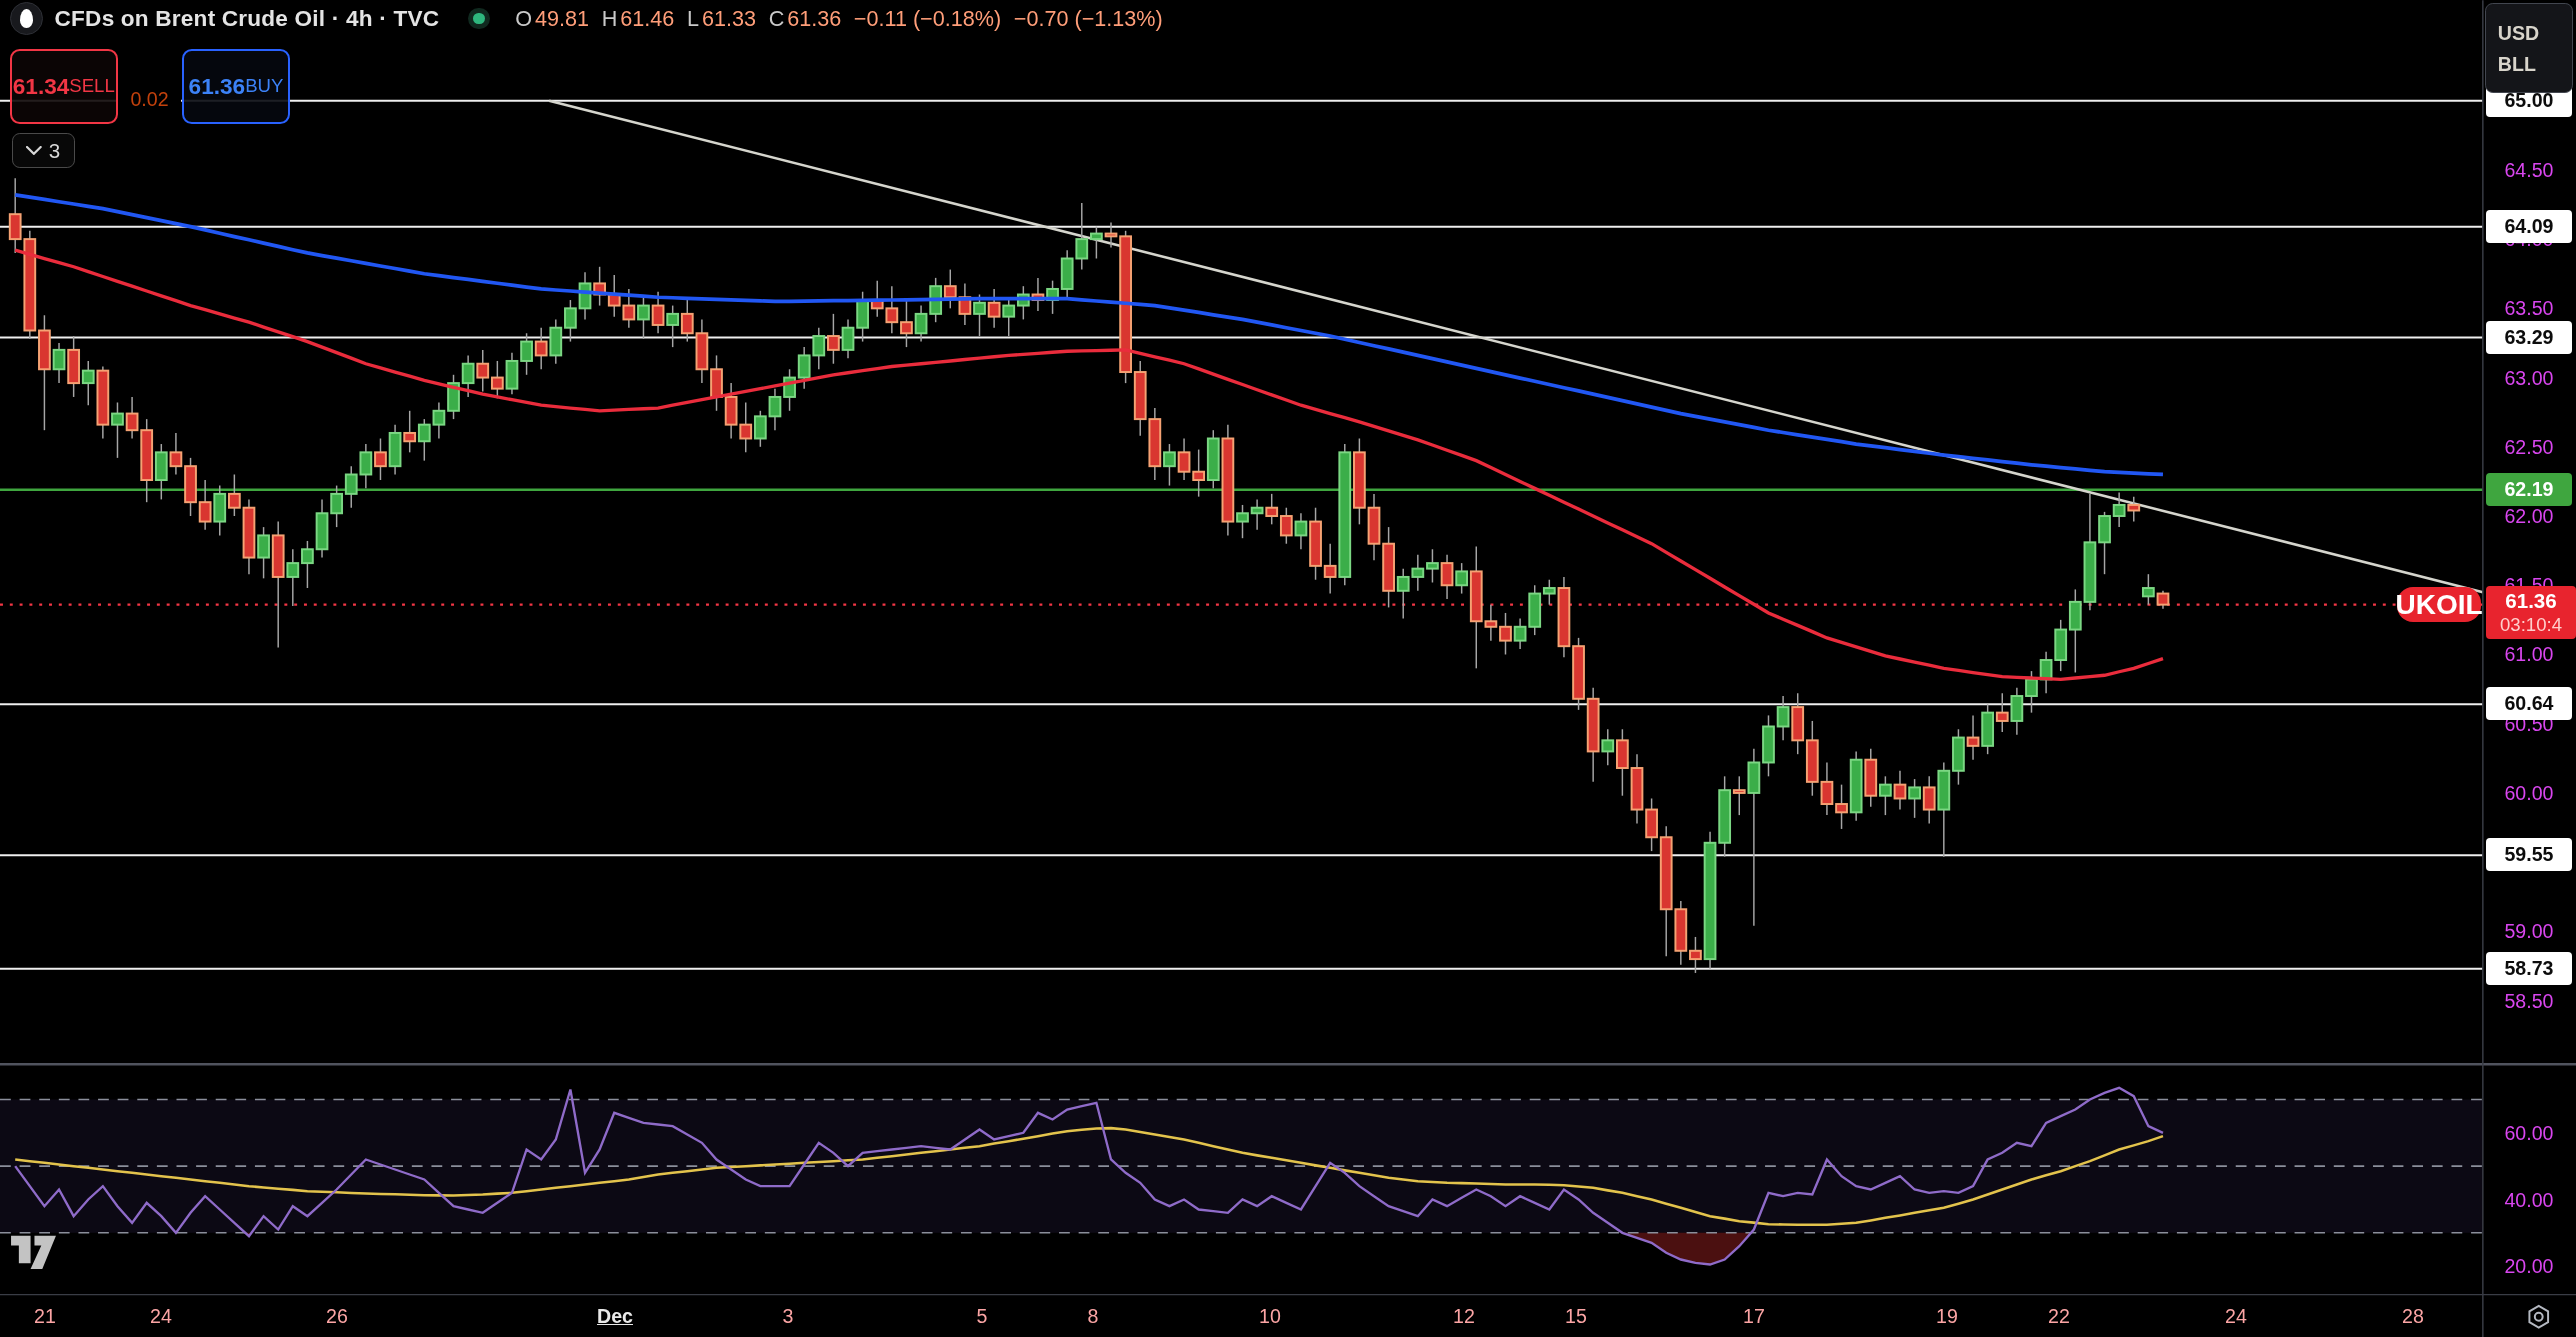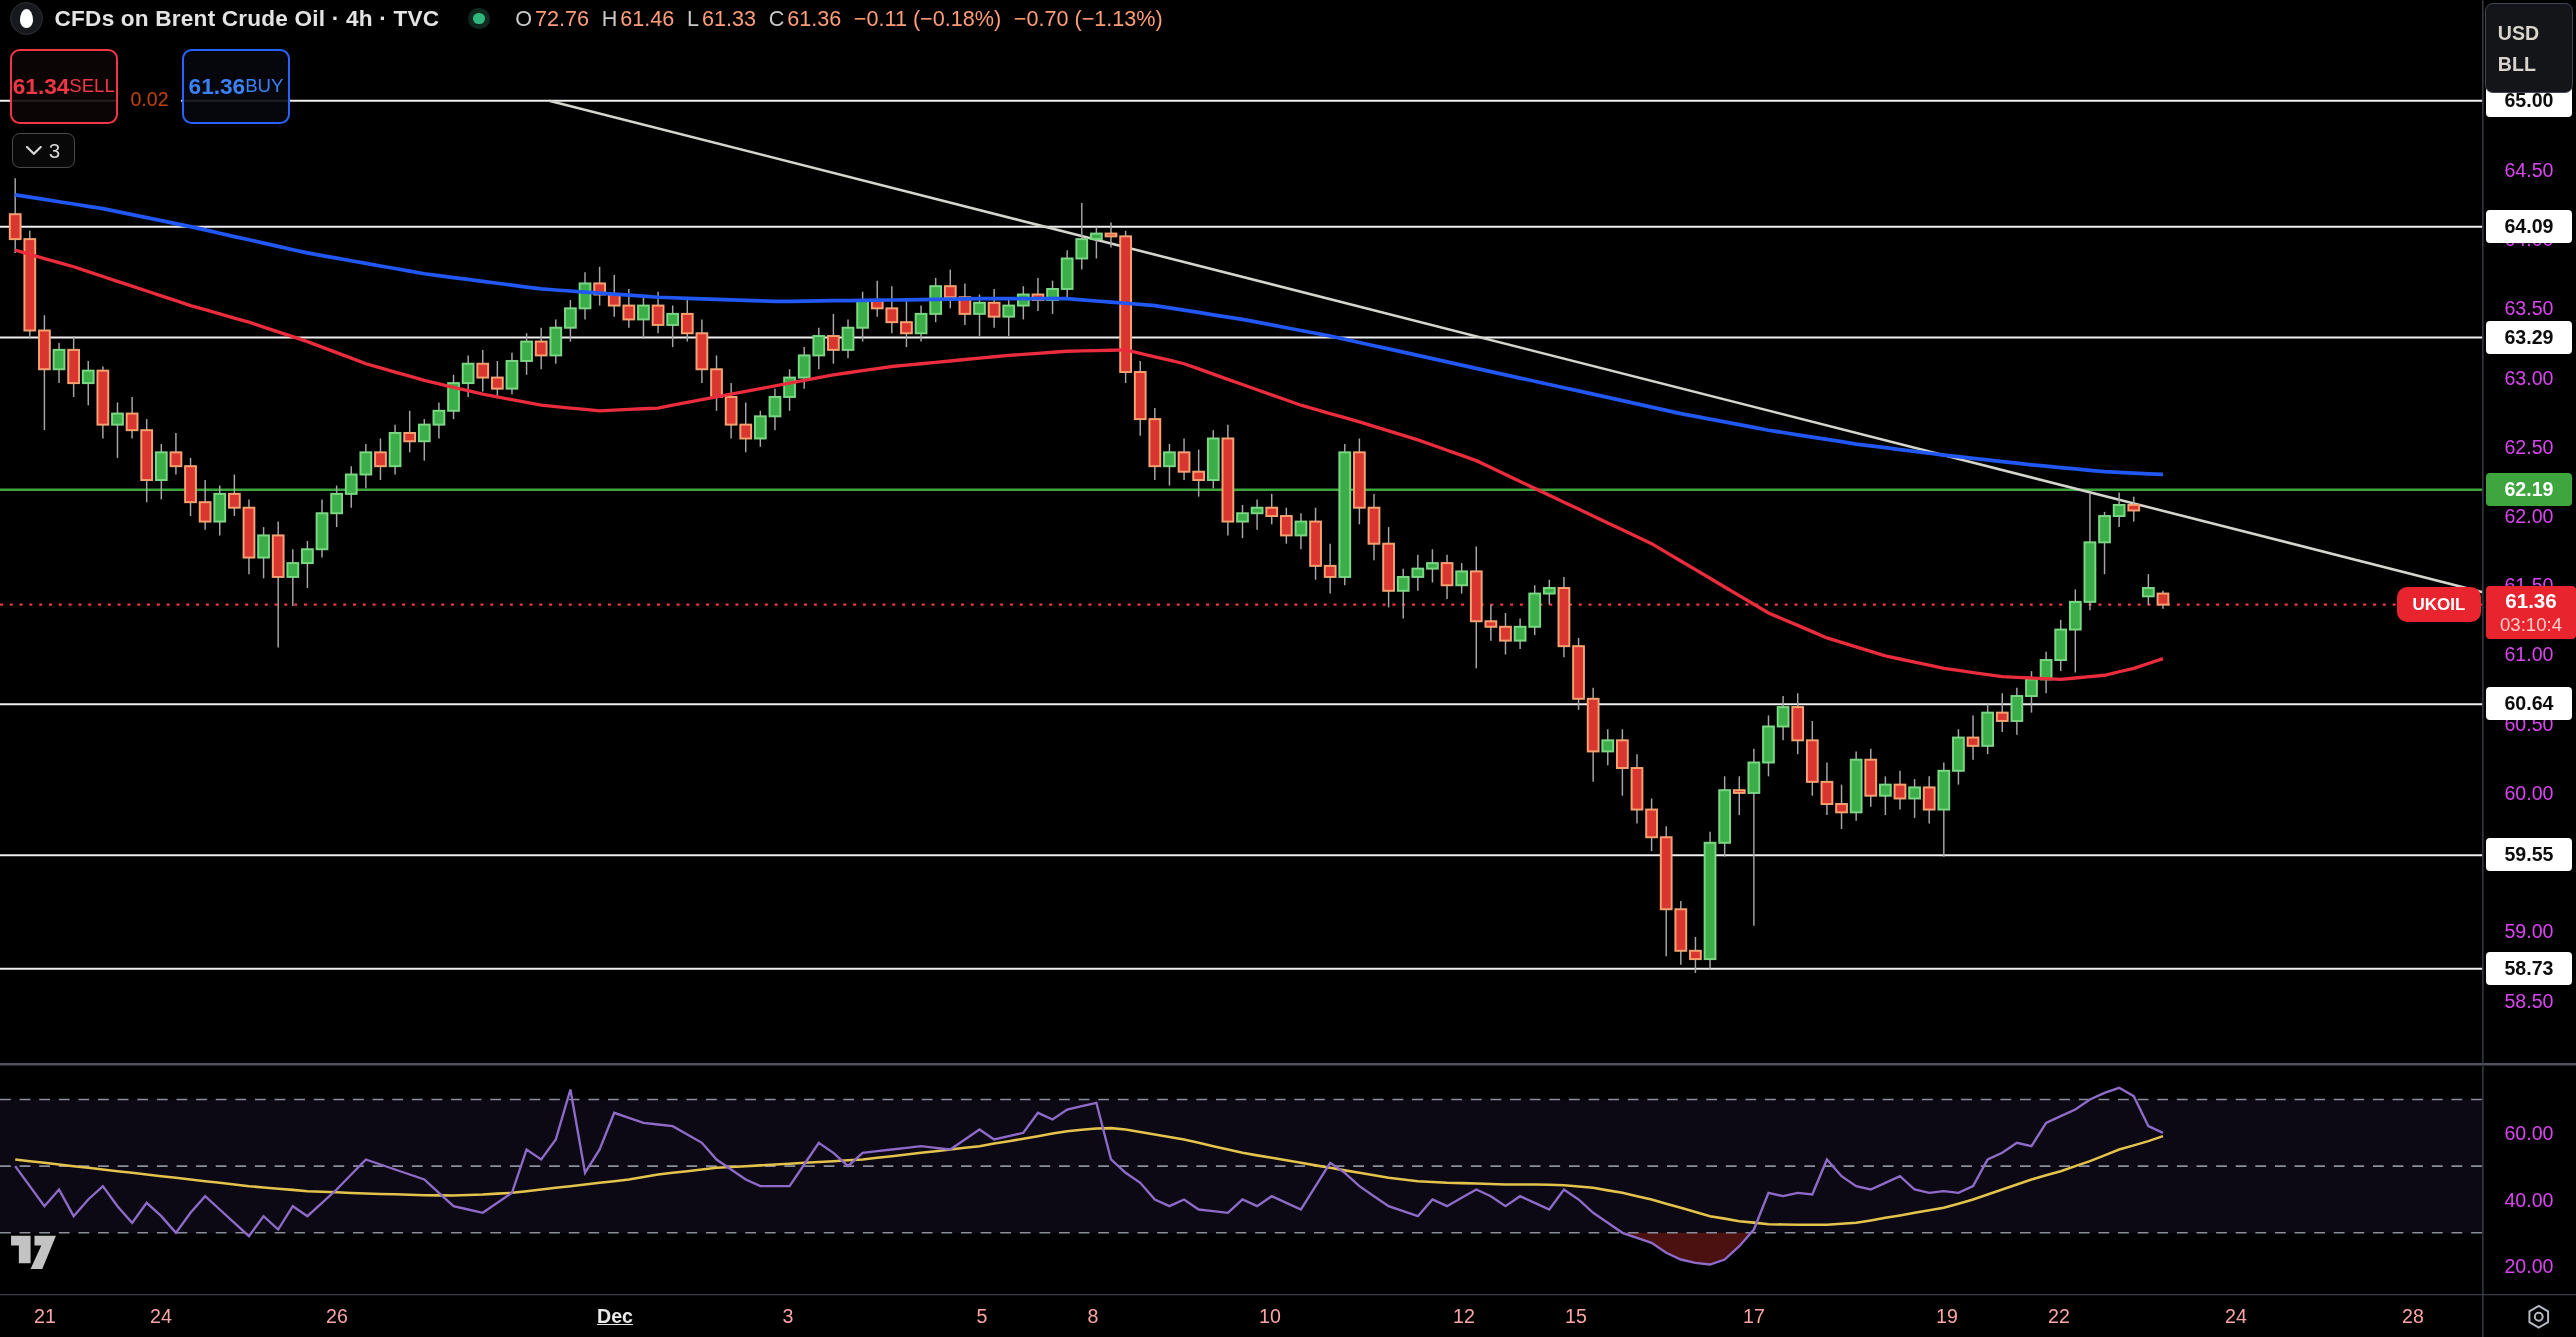--- a/index.html
+++ b/index.html
@@ -38,22 +38,22 @@
     justify-content:center;font-size:19.6px;font-weight:700;}
   .chip.white{background:#fff;color:#0c0c0c;}
   .chip.green{background:#3fa63f;color:#fff;}
   #last-chip{position:absolute;left:2px;width:90px;height:53px;border-radius:3.9px;background:#e8242e;color:#fff;
     display:flex;flex-direction:column;align-items:center;justify-content:center;overflow:hidden;}
   #last-chip .p{font-size:20.6px;font-weight:700;line-height:24.5px;}
   #last-chip .cd{font-size:18.6px;color:#ffcfcc;line-height:21.6px;white-space:nowrap;}
   #unit-box{position:absolute;left:2485px;top:2.9px;width:88px;height:90px;border:1px solid #42464f;border-radius:7.8px;
     background:#141519;z-index:25;color:#d8d4cb;font-size:19.6px;font-weight:600;padding:13.7px 0 0 11.8px;box-sizing:border-box;}
   #unit-box .u{display:block;line-height:31px;}
-  #ukoil-tag{position:absolute;left:2397px;top:587px;width:84px;height:35px;background:#e8242e;border-radius:10px;
-    color:#fff;font-size:17px;font-weight:700;display:flex;align-items:center;justify-content:center;z-index:21;}
+  #ukoil-tag{position:absolute;left:2397px;top:587px;width:84px;height:35px;background:#e8242e;border-radius:16px;
+    color:#fff;font-size:28px;font-weight:700;display:flex;align-items:center;justify-content:center;z-index:21;}
   #time-axis{position:absolute;left:0;top:1295px;width:2576px;height:42px;z-index:20;}
   .tlabel{position:absolute;top:9.8px;transform:translateX(-50%);font-size:19.6px;color:#fca5a5;}
   .tlabel.major{color:#e8e8e8;font-weight:700;}
   #pane2-axis{position:absolute;left:2484px;top:1064px;width:92px;height:230px;z-index:20;}
   #gear{position:absolute;left:2525px;top:1303px;z-index:25;cursor:pointer;}
   #tv-logo{position:absolute;left:9.8px;top:1230px;z-index:25;opacity:.9;}
 </style>
 </head>
 <body>
 
@@ -384,21 +384,21 @@
   <div id="header">
     <div id="instrument-logo">
         <span class="egg"></span>
       </div>
     <span id="title">CFDs on Brent Crude Oil · 4h · TVC</span>
     <span id="status-dot">
         <i></i>
       </span>
     <span class="ohlc">
       <span class="lt">O</span>
-        <span class="vl">72.76</span>
+        <span class="vl">49.81</span>
       <span class="lt">H</span>
         <span class="vl">61.46</span>
       <span class="lt">L</span>
         <span class="vl">61.33</span>
       <span class="lt">C</span>
         <span class="vl">61.36</span>
       <span class="chg">−0.11 (−0.18%)</span>
       <span class="chg">−0.70 (−1.13%)</span>
     </span>
   </div>

